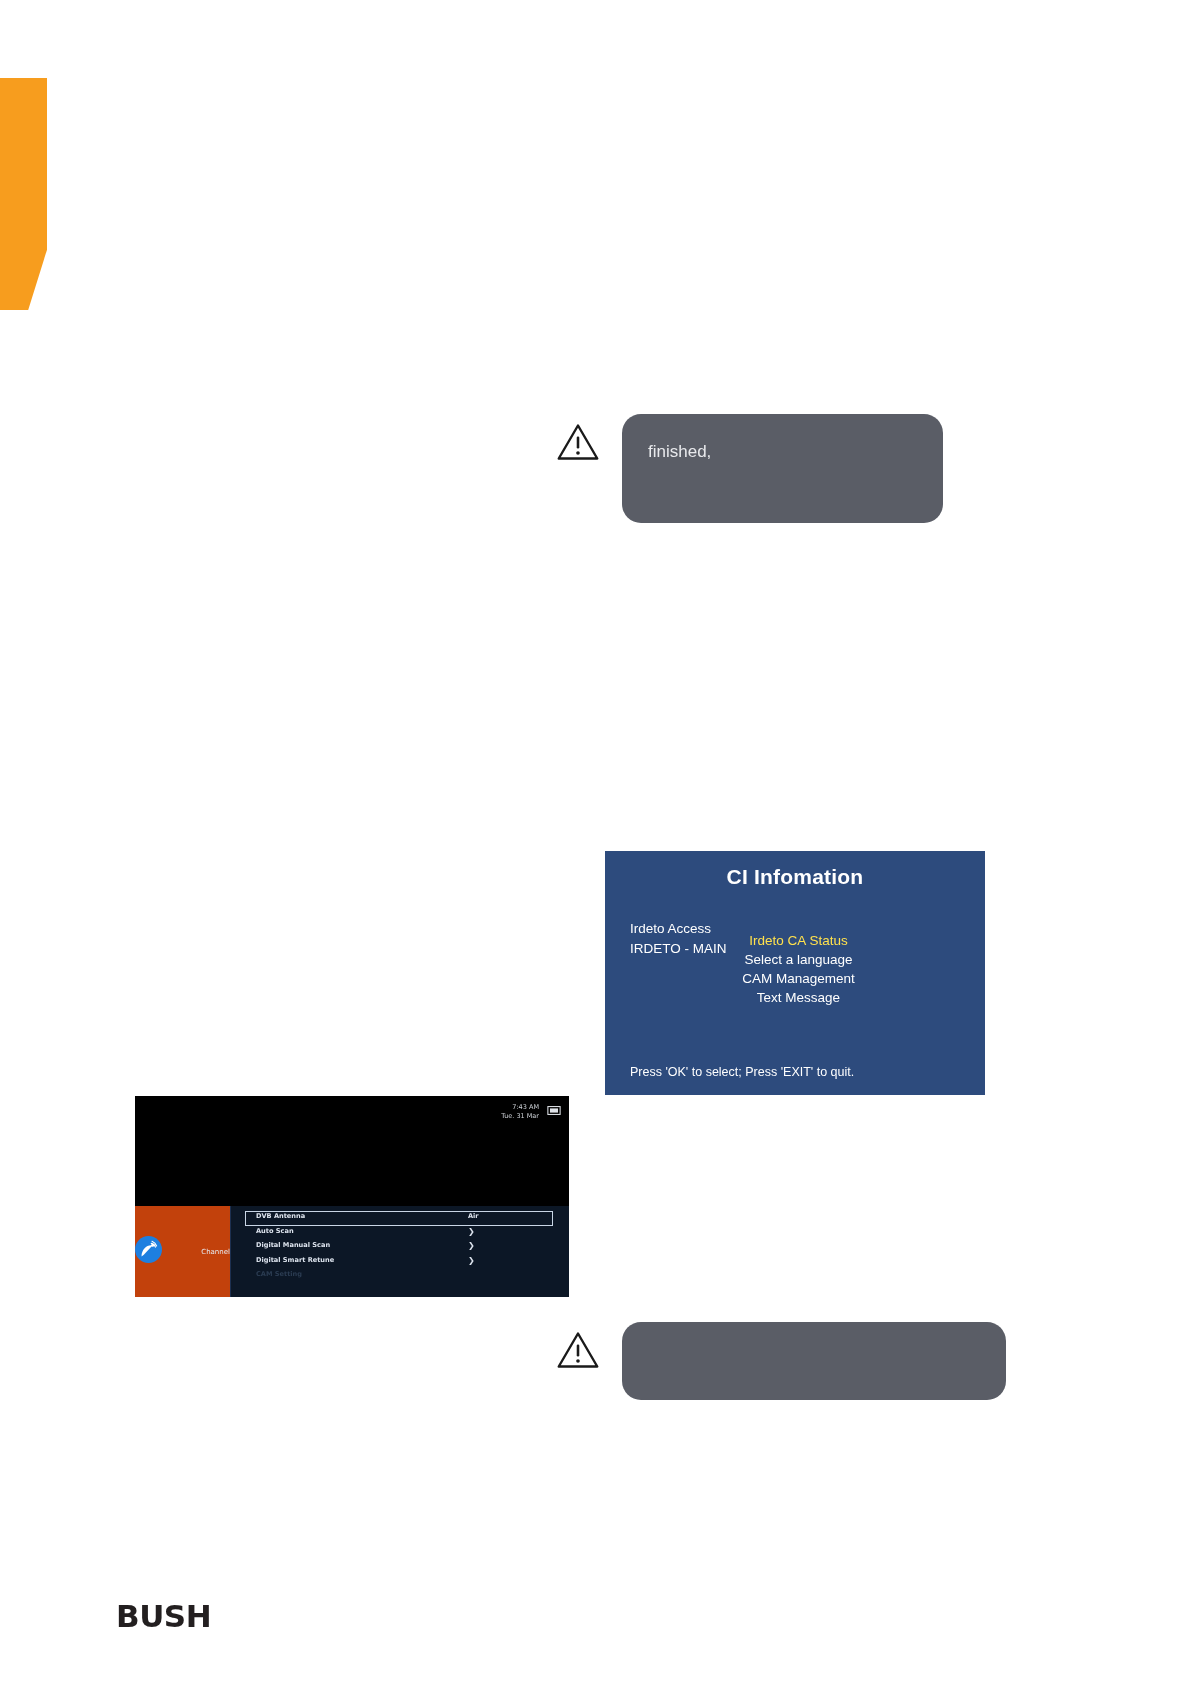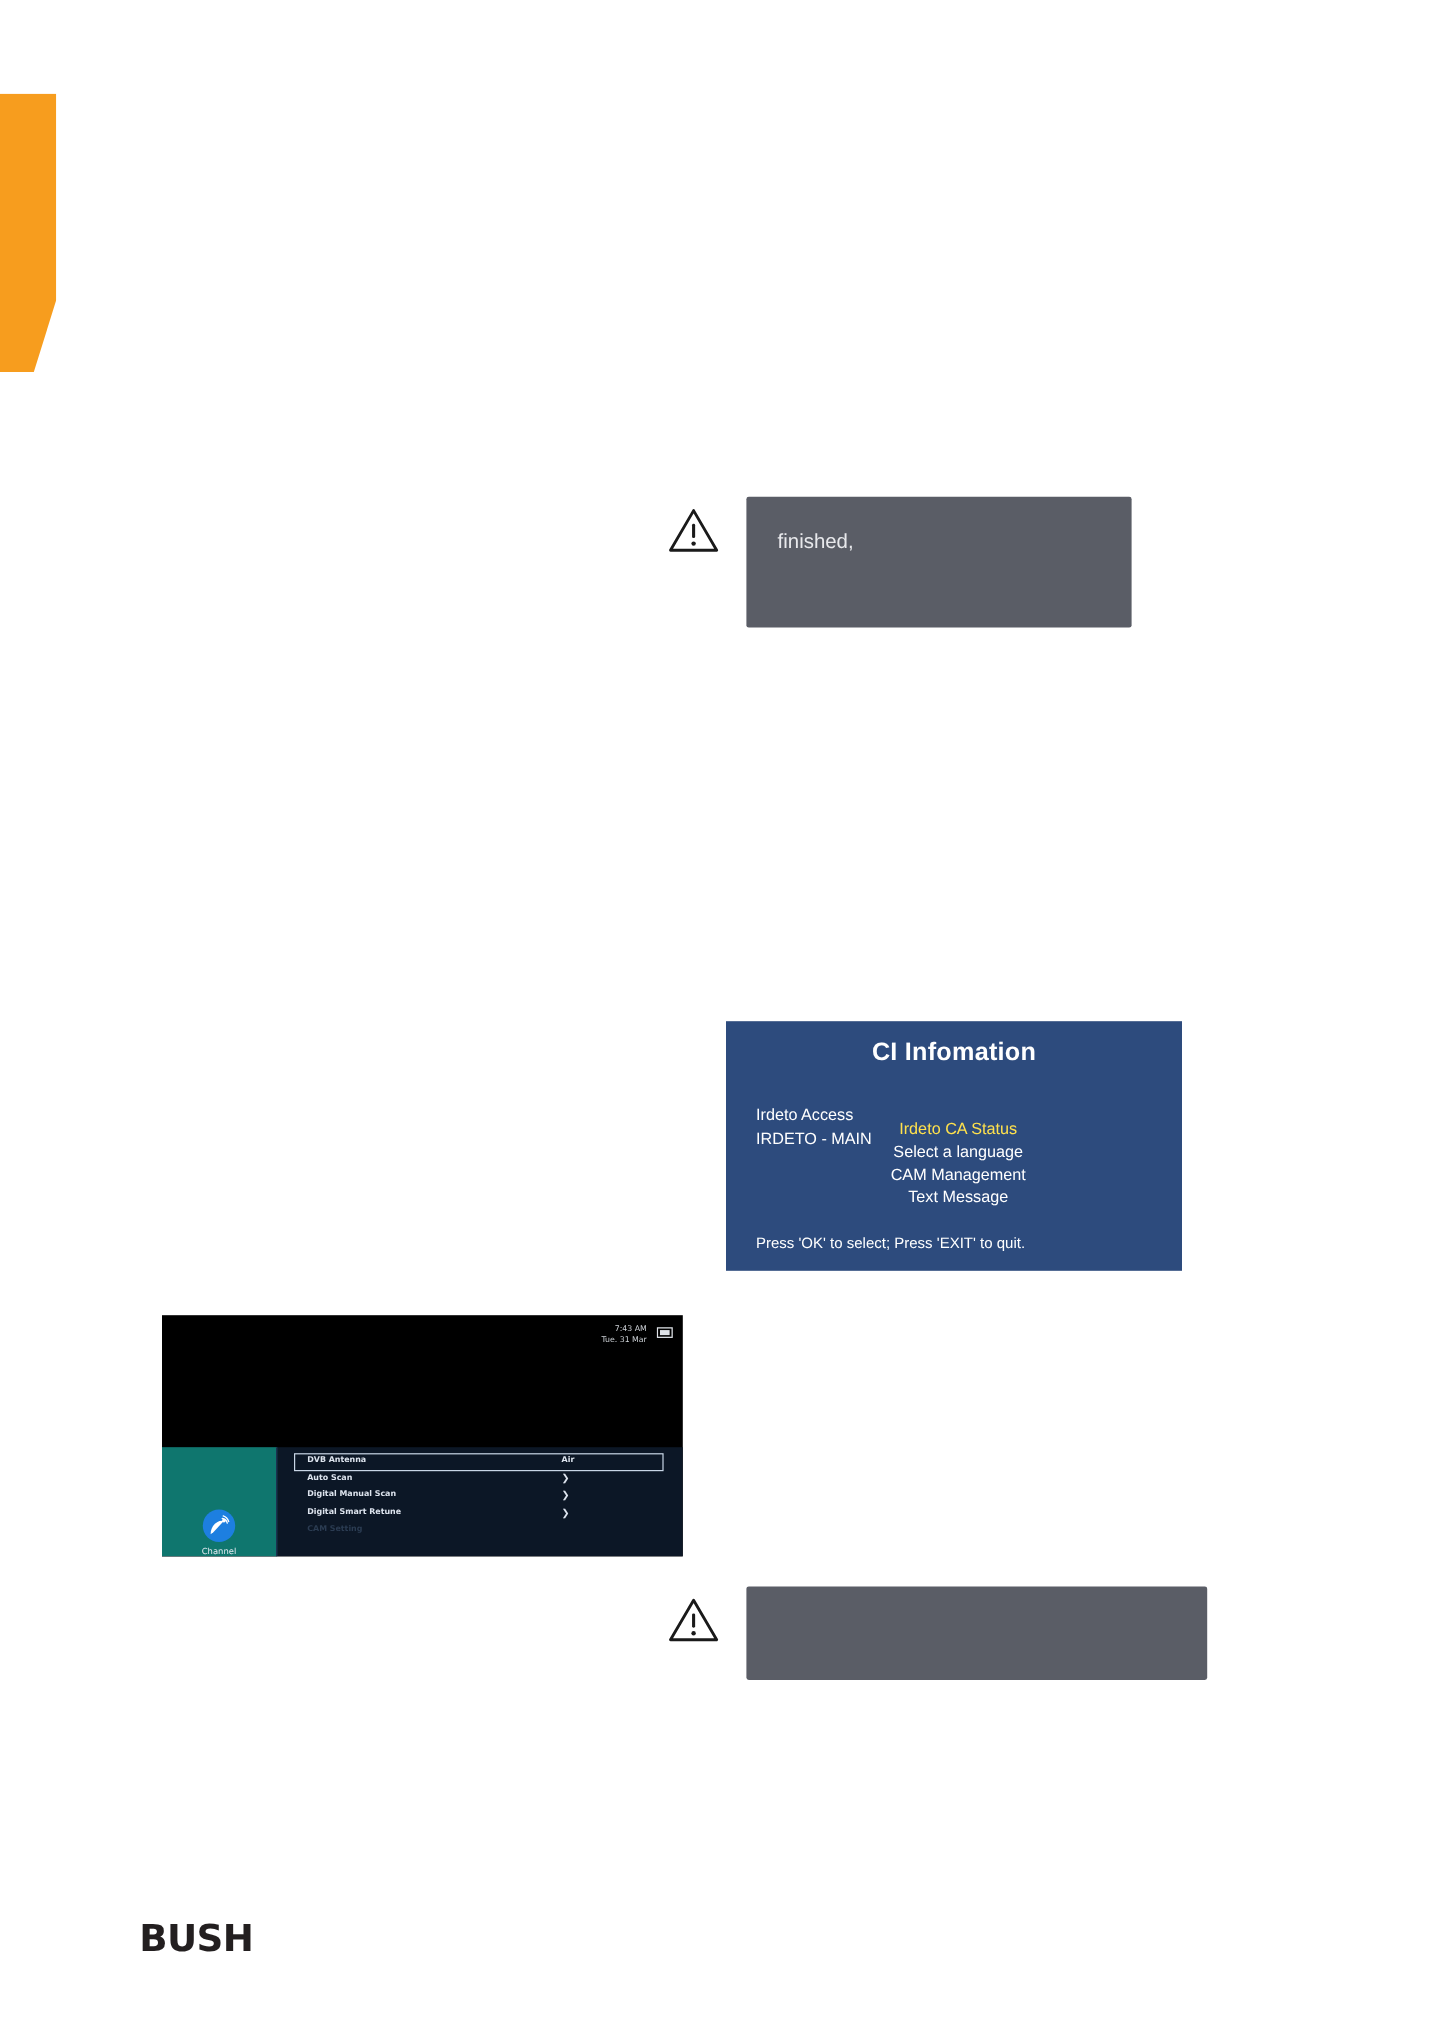--- a/index.html
+++ b/index.html
@@ -36,21 +36,21 @@
   .warn-icon {
     width: 44px;
     height: 44px;
     flex: 0 0 44px;
     margin-right: 22px;
     margin-top: 6px;
   }
   .warn-icon svg { display: block; width: 100%; height: 100%; }
   .warn-body {
     background: #5a5d66;
-    border-radius: 2px;
+    border-radius: 19px;
     box-sizing: border-box;
     padding: 26px 26px 22px 26px;
     color: #e8e9ec;
     font-size: 17px;
     line-height: 1.45;
   }
   .warn-one {
     left: 556px;
     top: 414px;
   }
@@ -66,21 +66,21 @@
     width: 384px;
     height: 78px;
   }
 
   
   .ci-panel {
     position: absolute;
     left: 605px;
     top: 851px;
     width: 380px;
-    height: 208px;
+    height: 244px;
     background: #2d4b7d;
     color: #ffffff;
     box-sizing: border-box;
     overflow: hidden;
   }
   .ci-title {
     position: absolute;
     left: 0;
     right: 0;
     top: 14px;
@@ -152,26 +152,26 @@
     left: 0;
     right: 0;
     bottom: 0;
     height: 91px;
     background: #0c1726;
     display: flex;
   }
   .tv-menu-side {
     width: 95px;
     flex: 0 0 95px;
-    background: #0f766e;
+    background: #c2410c;
     border-right: 1px solid #1d3050;
     display: flex;
-    flex-direction: column;
+    flex-direction: row;
     align-items: center;
-    justify-content: flex-end;
+    justify-content: space-between;
   }
   .tv-dish {
     width: 27px;
     height: 27px;
     border-radius: 50%;
     background: #1d7fe0;
     position: relative;
     margin-bottom: 4px;
   }
   .tv-dish svg {

